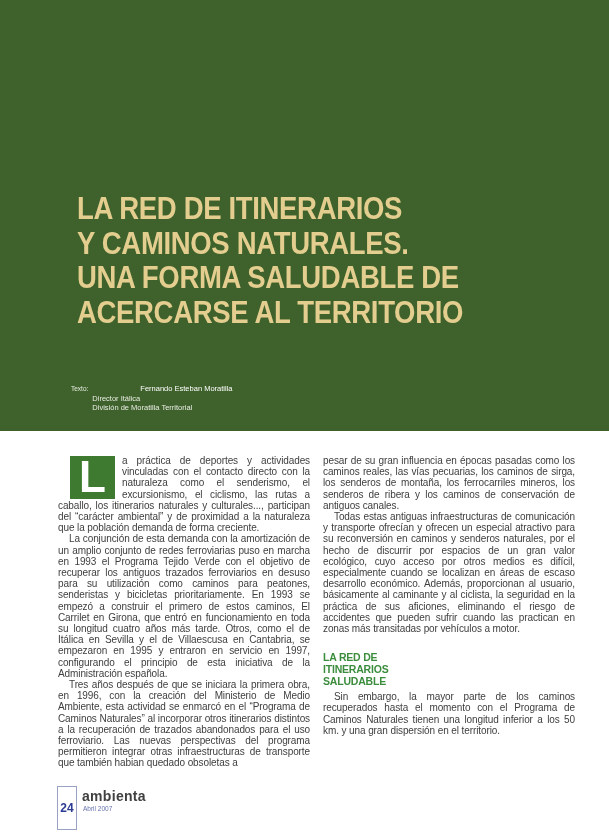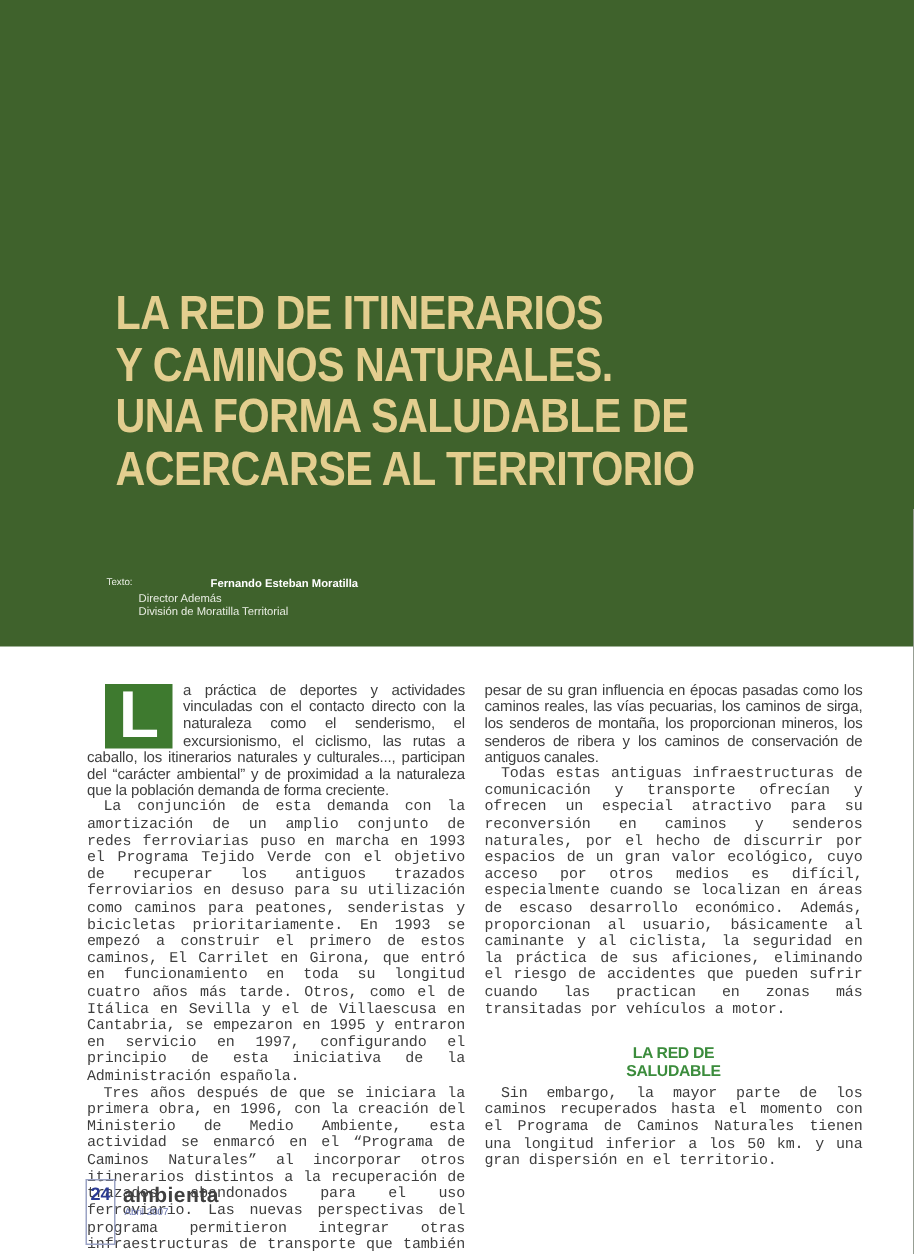--- a/index.html
+++ b/index.html
@@ -19,48 +19,48 @@
     letter-spacing:-0.4px;white-space:nowrap;
     transform:scaleX(0.86);transform-origin:left top;
   }
   .credit{
     position:absolute;left:71px;top:384px;
     display:flex;flex-direction:row;align-items:flex-start;
     color:#E9EDE3;
   }
   .credit-label{font-size:6.5px;line-height:9.5px;margin-right:4px;}
   .credit-lines{font-size:7.5px;line-height:9.5px;}
-  .credit-name{font-weight:bold;color:#FFFFFF;padding-left:48px;}
+  .credit-name{font-weight:normal;color:#FFFFFF;padding-left:48px;}
   
   .col{
     position:absolute;top:455px;width:252px;
     color:#3E3E3E;font-size:10px;line-height:11.2px;
     text-align:justify;letter-spacing:-0.1px;
   }
   .col-left{left:58px;}
   .col-right{left:323px;}
   .col p{margin:0;}
-  .col p.indent{text-indent:11px;font-family:Liberation Mono, monospace;}
+  .col p.indent{text-indent:11px;}
   .dropcap{
     float:left;width:45px;height:43px;margin:1px 7px 0 12px;
     background:#3E7A2F;color:#FFFFFF;
     font-weight:bold;font-size:44px;line-height:42px;text-align:center;
   }
   .subheading{
     margin-top:17px;margin-bottom:4px;
     color:#3B8C3C;font-weight:bold;font-size:10.5px;line-height:12px;
-    letter-spacing:-0.2px;text-align:center;
+    letter-spacing:-0.2px;text-align:left;
   }
   
   .pagenum-box{
     position:absolute;left:57px;top:786px;width:20px;height:44px;
     border:1px solid #9AA2C4;box-sizing:border-box;
   }
   .pagenum{
-    margin-top:2px;text-align:center;
+    margin-top:14px;text-align:center;
     color:#2B3B94;font-weight:bold;font-size:12px;
   }
   .magazine{
     position:absolute;left:82px;top:788px;
     color:#404040;font-weight:bold;font-size:14px;letter-spacing:0.3px;
   }
   .issue-date{
     position:absolute;left:83px;top:805px;
     color:#6672AE;font-size:6.5px;
   }
@@ -74,39 +74,40 @@
     <div class="title">
       <div>LA RED DE ITINERARIOS</div>
       <div>Y CAMINOS NATURALES.</div>
       <div>UNA FORMA SALUDABLE DE</div>
       <div>ACERCARSE AL TERRITORIO</div>
     </div>
     <div class="credit">
       <span class="credit-label">Texto:</span>
       <span class="credit-lines">
         <div class="credit-name">Fernando Esteban Moratilla</div>
-        <div>Director Además</div>
+        <div>Director Itálica</div>
         <div>División de Moratilla Territorial</div>
       </span>
     </div>
   </div>
 
   <div class="col col-left">
     <p>
       <span class="dropcap">L</span><span>a práctica de deportes y actividades vinculadas con el contacto directo con la naturaleza como el senderismo, el excursionismo, el ciclismo, las rutas a caballo, los itinerarios naturales y culturales..., participan del “carácter ambiental” y de proximidad a la naturaleza que la población demanda de forma creciente.</span>
     </p>
     <p class="indent">La conjunción de esta demanda con la amortización de un amplio conjunto de redes ferroviarias puso en marcha en 1993 el Programa Tejido Verde con el objetivo de recuperar los antiguos trazados ferroviarios en desuso para su utilización como caminos para peatones, senderistas y bicicletas prioritariamente. En 1993 se empezó a construir el primero de estos caminos, El Carrilet en Girona, que entró en funcionamiento en toda su longitud cuatro años más tarde. Otros, como el de Itálica en Sevilla y el de Villaescusa en Cantabria, se empezaron en 1995 y entraron en servicio en 1997, configurando el principio de esta iniciativa de la Administración española.</p>
     <p class="indent">Tres años después de que se iniciara la primera obra, en 1996, con la creación del Ministerio de Medio Ambiente, esta actividad se enmarcó en el “Programa de Caminos Naturales” al incorporar otros itinerarios distintos a la recuperación de trazados abandonados para el uso ferroviario. Las nuevas perspectivas del programa permitieron integrar otras infraestructuras de transporte que también habian quedado obsoletas a</p>
   </div>
 
   <div class="col col-right">
-    <p>pesar de su gran influencia en épocas pasadas como los caminos reales, las vías pecuarias, los caminos de sirga, los senderos de montaña, los proporcionan mineros, los senderos de ribera y los caminos de conservación de antiguos canales.</p>
+    <p>pesar de su gran influencia en épocas pasadas como los caminos reales, las vías pecuarias, los caminos de sirga, los senderos de montaña, los ferrocarriles mineros, los senderos de ribera y los caminos de conservación de antiguos canales.</p>
     <p class="indent">Todas estas antiguas infraestructuras de comunicación y transporte ofrecían y ofrecen un especial atractivo para su reconversión en caminos y senderos naturales, por el hecho de discurrir por espacios de un gran valor ecológico, cuyo acceso por otros medios es difícil, especialmente cuando se localizan en áreas de escaso desarrollo económico. Además, proporcionan al usuario, básicamente al caminante y al ciclista, la seguridad en la práctica de sus aficiones, eliminando el riesgo de accidentes que pueden sufrir cuando las practican en zonas más transitadas por vehículos a motor.</p>
     <div class="subheading">
       <div>LA RED DE</div>
+      <div>ITINERARIOS</div>
       <div>SALUDABLE</div>
     </div>
     <p class="indent">Sin embargo, la mayor parte de los caminos recuperados hasta el momento con el Programa de Caminos Naturales tienen una longitud inferior a los 50 km. y una gran dispersión en el territorio.</p>
   </div>
 
   <div class="pagenum-box">
     <div class="pagenum">24</div>
   </div>
   <div class="magazine">ambienta</div>
   <div class="issue-date">Abril 2007</div>

